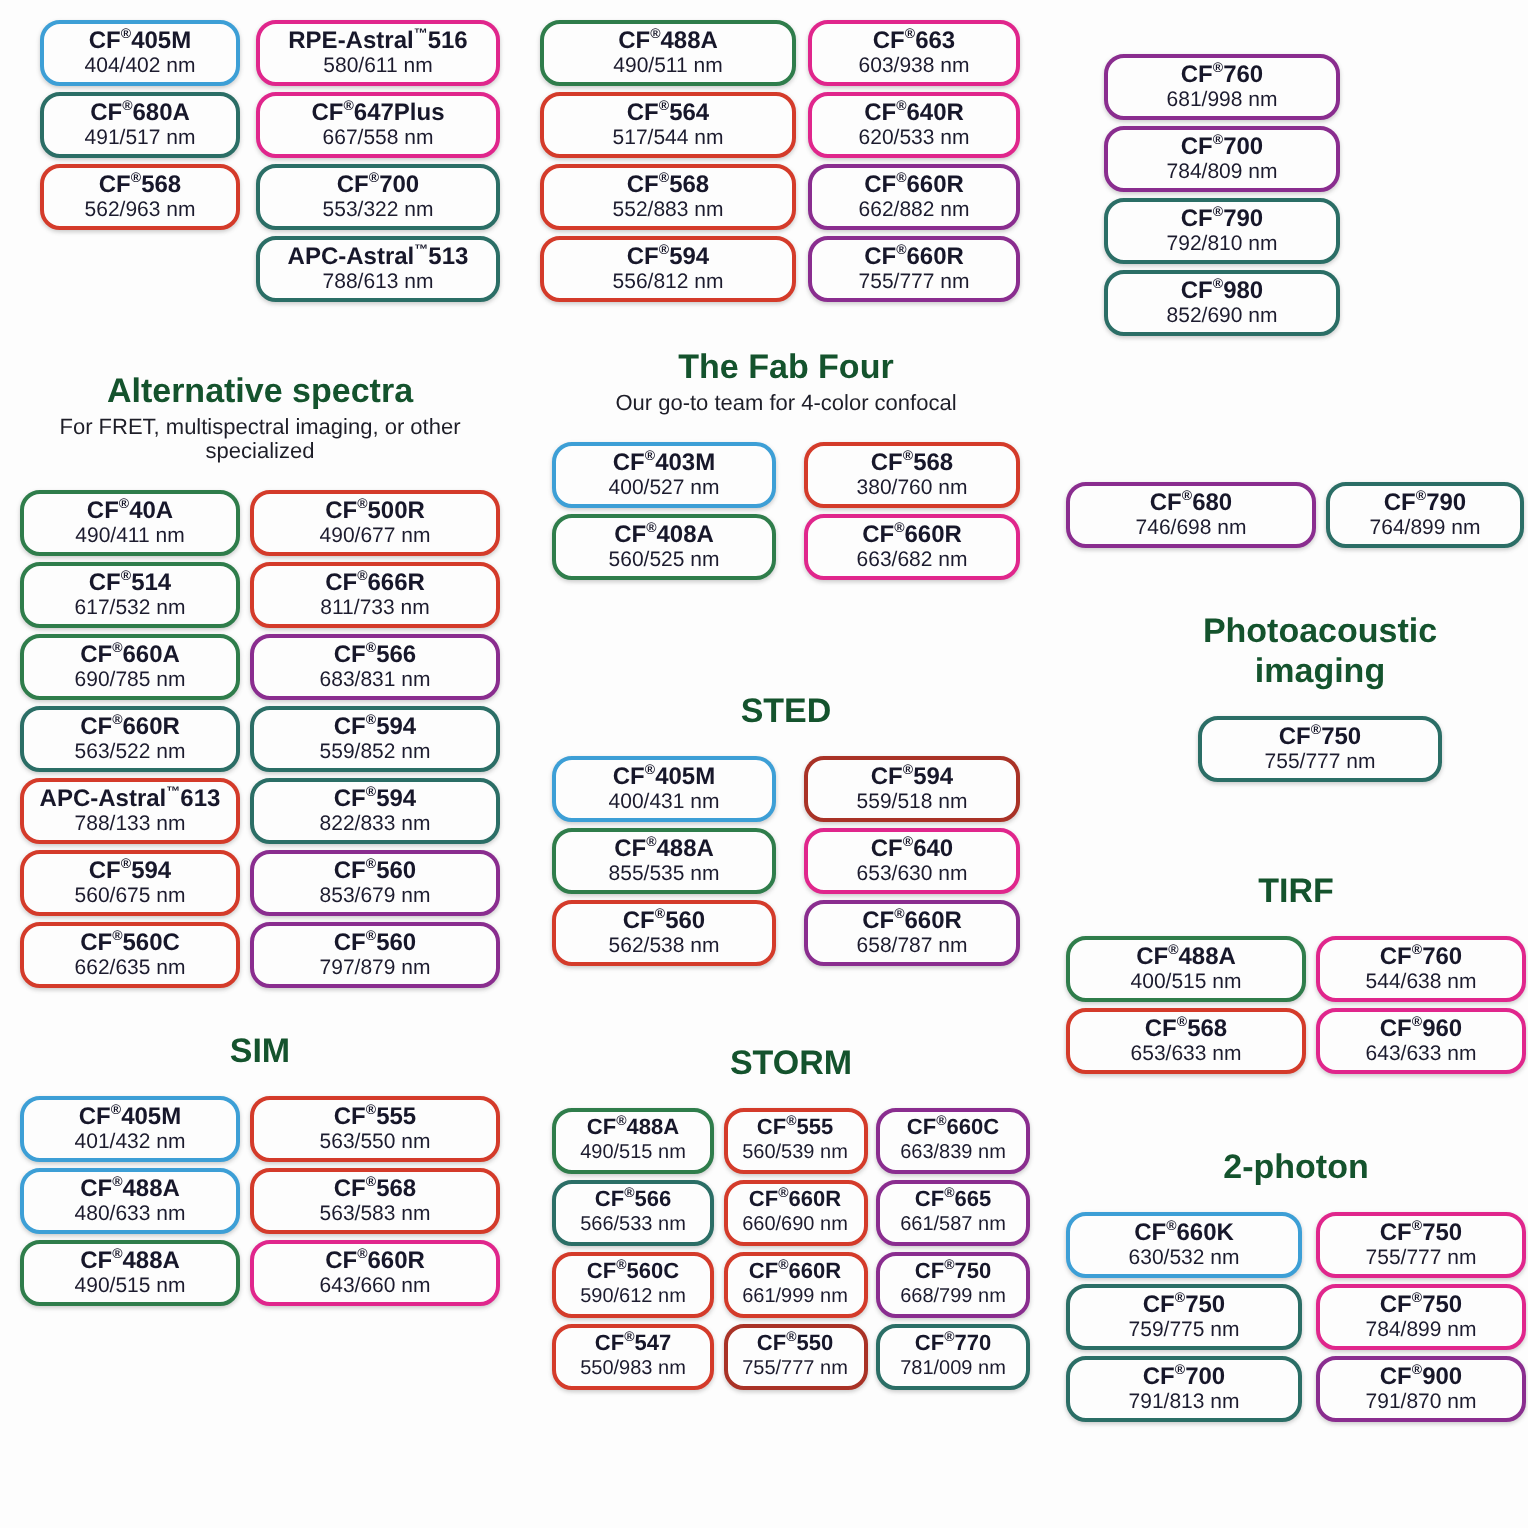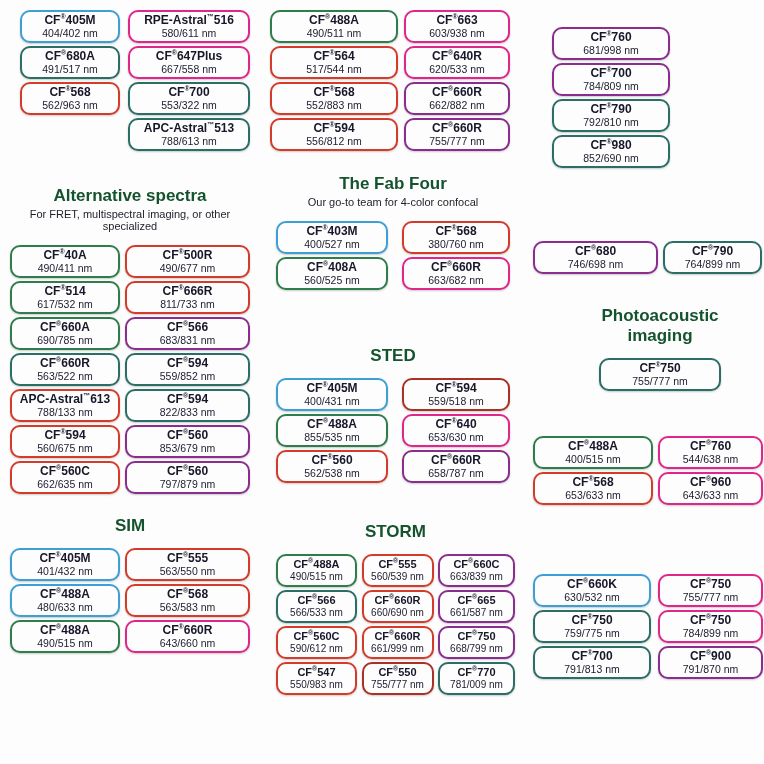--- a/index.html
+++ b/index.html
@@ -286,20 +286,21 @@
             <div class="pill-range" data-name="dye-ex-em-range">653/630 nm</div>
           </div>
           <div class="pill" data-name="dye-pill" style="border-color: rgb(138, 45, 143);">
             <div class="pill-label" data-name="dye-name">CF<sup>®</sup>660R</div>
             <div class="pill-range" data-name="dye-ex-em-range">658/787 nm</div>
           </div>
         </div>
       </div>
     </section>
     <section class="group" data-name="section-tirf" style="left: 533px; top: 436px; width: 230px;">
+      <h2 class="group-title" data-name="tirf-title">TIRF</h2>
       <div class="cols" data-name="tirf-columns">
         <div class="col" data-name="tirf-column-1" style="width: 120px;">
           <div class="pill" data-name="dye-pill" style="border-color: rgb(47, 125, 75);">
             <div class="pill-label" data-name="dye-name">CF<sup>®</sup>488A</div>
             <div class="pill-range" data-name="dye-ex-em-range">400/515 nm</div>
           </div>
           <div class="pill" data-name="dye-pill" style="border-color: rgb(212, 59, 42);">
             <div class="pill-label" data-name="dye-name">CF<sup>®</sup>568</div>
             <div class="pill-range" data-name="dye-ex-em-range">653/633 nm</div>
           </div>
@@ -402,20 +403,21 @@
             <div class="pill-range" data-name="dye-ex-em-range">668/799 nm</div>
           </div>
           <div class="pill" data-name="dye-pill" style="border-color: rgb(43, 110, 102);">
             <div class="pill-label" data-name="dye-name">CF<sup>®</sup>770</div>
             <div class="pill-range" data-name="dye-ex-em-range">781/009 nm</div>
           </div>
         </div>
       </div>
     </section>
     <section class="group" data-name="section-two-photon" style="left: 533px; top: 574px; width: 230px;">
+      <h2 class="group-title" data-name="two-photon-title">2-photon</h2>
       <div class="cols" data-name="two-photon-columns">
         <div class="col" data-name="two-photon-column-1" style="width: 118px;">
           <div class="pill" data-name="dye-pill" style="border-color: rgb(61, 159, 214);">
             <div class="pill-label" data-name="dye-name">CF<sup>®</sup>660K</div>
             <div class="pill-range" data-name="dye-ex-em-range">630/532 nm</div>
           </div>
           <div class="pill" data-name="dye-pill" style="border-color: rgb(43, 110, 102);">
             <div class="pill-label" data-name="dye-name">CF<sup>®</sup>750</div>
             <div class="pill-range" data-name="dye-ex-em-range">759/775 nm</div>
           </div>

